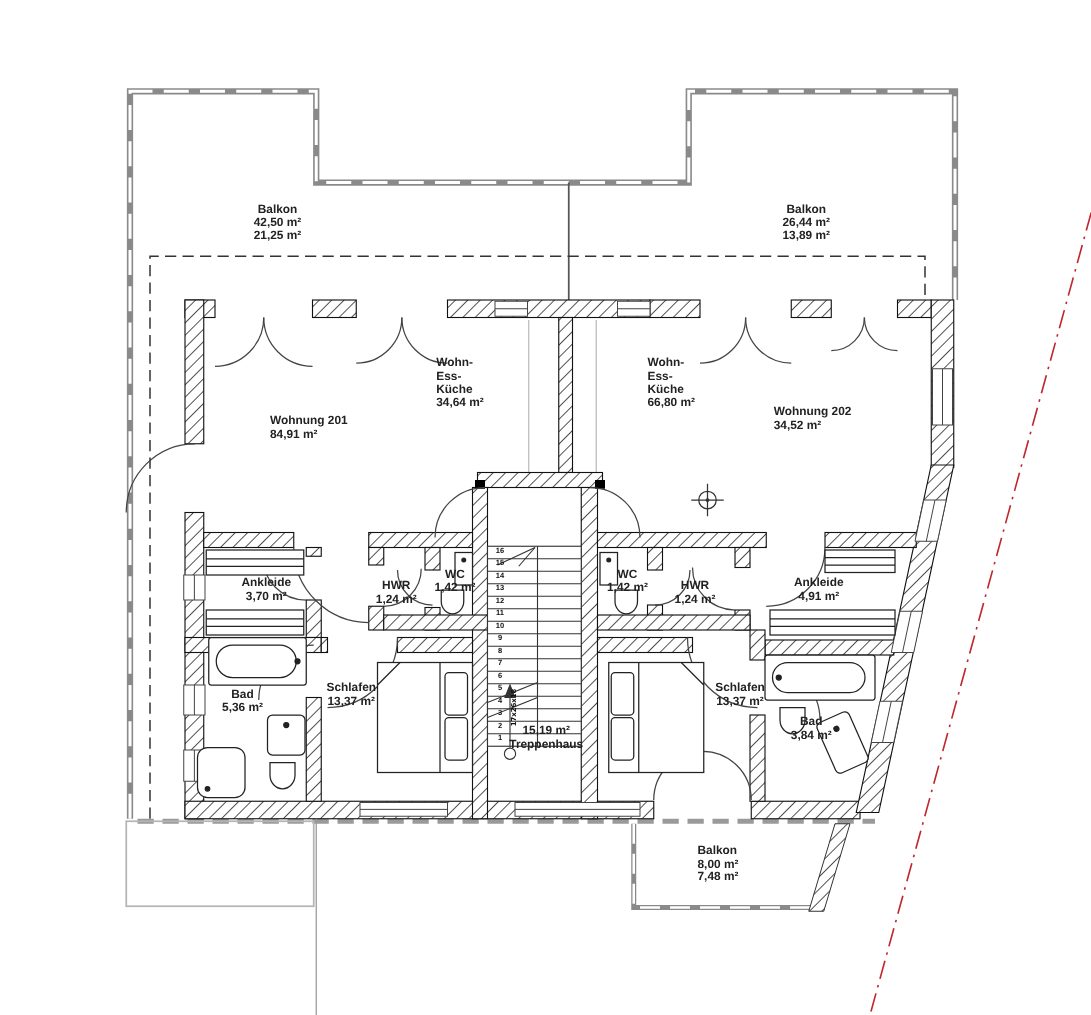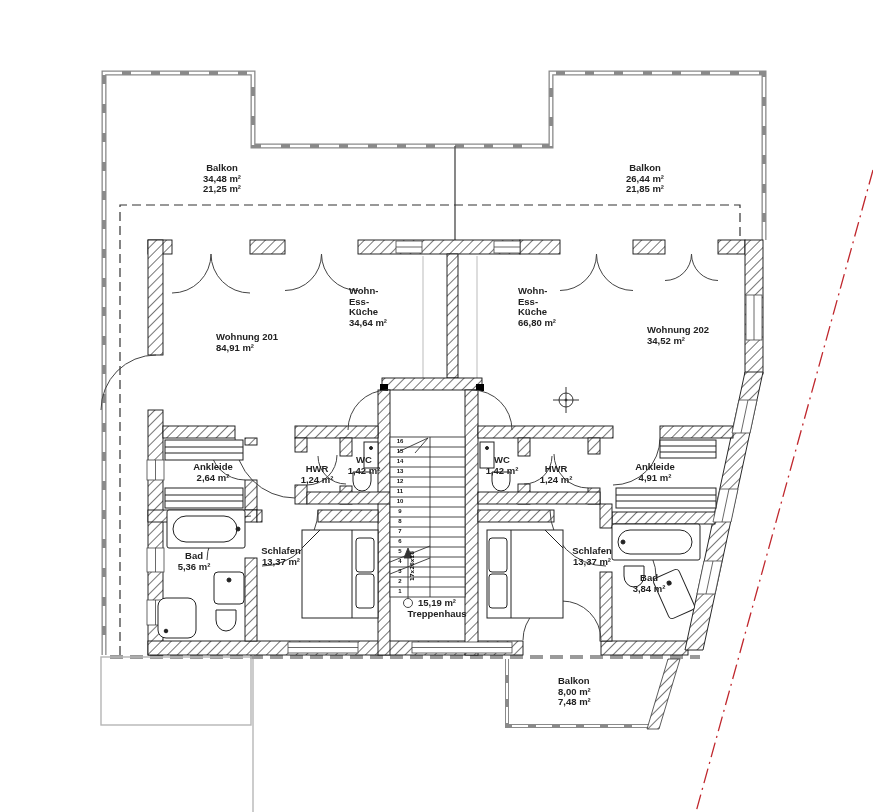--- a/index.html
+++ b/index.html
@@ -248,28 +248,28 @@
     <circle cx="566" cy="400" r="1" fill="#333"></circle>
   </g>
 
   <line x1="253" y1="655" x2="253" y2="812" stroke="#999" stroke-width="1"></line>
 
   <line x1="873" y1="170" x2="696" y2="812" stroke="#c0272d" stroke-width="1.3" stroke-dasharray="15 5 2 5"></line>
 </svg>
 
 <div class="lbl c" style="left:222px;top:163px">
   <div>Balkon</div>
-  <div>34,48 m²</div>
+  <div>42,50 m²</div>
   <div>21,25 m²</div>
 </div>
 
 <div class="lbl c" style="left:645px;top:163px">
   <div>Balkon</div>
   <div>26,44 m²</div>
-  <div>21,85 m²</div>
+  <div>13,89 m²</div>
 </div>
 
 <div class="lbl" style="left:216px;top:332px">
   <div>Wohnung 201</div>
   <div>84,91 m²</div>
 </div>
 
 <div class="lbl" style="left:349px;top:286px">
   <div>Wohn-</div>
   <div>Ess-</div>
@@ -277,28 +277,28 @@
   <div>34,64 m²</div>
 </div>
 
 <div class="lbl" style="left:518px;top:286px">
   <div>Wohn-</div>
   <div>Ess-</div>
   <div>Küche</div>
   <div>66,80 m²</div>
 </div>
 
-<div class="lbl" style="left:647px;top:325px">
+<div class="lbl" style="left:619px;top:325px">
   <div>Wohnung 202</div>
   <div>34,52 m²</div>
 </div>
 
 <div class="lbl c" style="left:213px;top:462px">
   <div>Ankleide</div>
-  <div>2,64 m²</div>
+  <div>3,70 m²</div>
 </div>
 
 <div class="lbl c" style="left:317px;top:464px">
   <div>HWR</div>
   <div>1,24 m²</div>
 </div>
 
 <div class="lbl c" style="left:364px;top:455px">
   <div>WC</div>
   <div>1,42 m²</div>
@@ -332,21 +332,21 @@
 <div class="lbl c" style="left:592px;top:546px">
   <div>Schlafen</div>
   <div>13,37 m²</div>
 </div>
 
 <div class="lbl c" style="left:649px;top:573px">
   <div>Bad</div>
   <div>3,84 m²</div>
 </div>
 
-<div class="lbl c" style="left:437px;top:598px">
+<div class="lbl c" style="left:437px;top:580px">
   <div>15,19 m²</div>
   <div>Treppenhaus</div>
 </div>
 
 <div class="lbl" style="left:558px;top:676px">
   <div>Balkon</div>
   <div>8,00 m²</div>
   <div>7,48 m²</div>
 </div>
 

